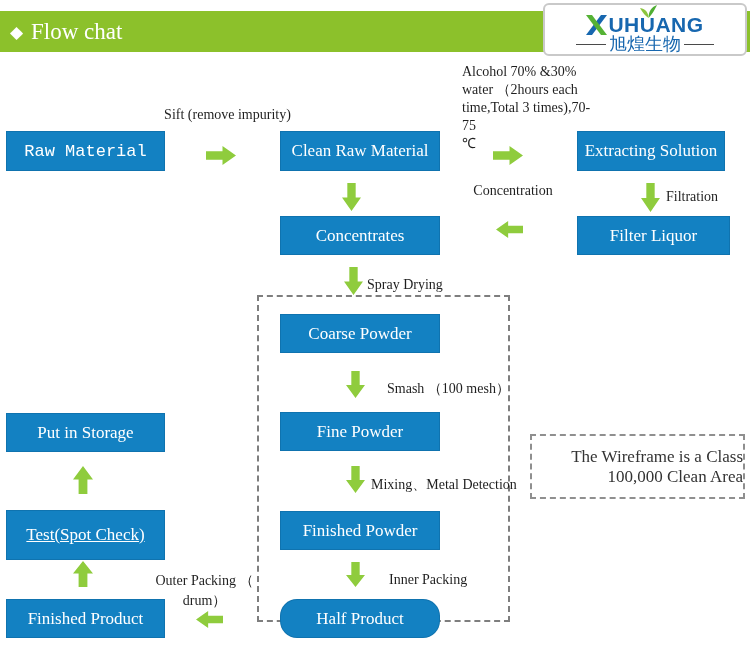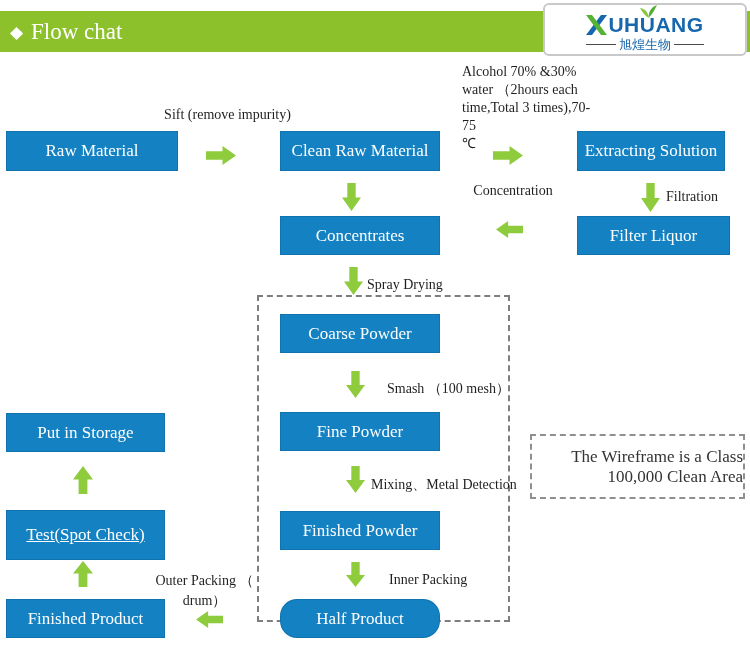--- a/index.html
+++ b/index.html
@@ -15,21 +15,21 @@
   
   .logo{position:absolute;left:543px;top:3px;width:204px;height:53px;background:#fff;
     border:2px solid #c9c9c9;border-radius:6px;box-sizing:border-box;z-index:2;
     display:flex;flex-direction:column;align-items:center;justify-content:center;
     font-family:"Liberation Sans",sans-serif;}
   .brand-row{display:flex;align-items:flex-end;height:22px;margin-top:6px;position:relative;}
   .brand-text{color:#1767af;font-weight:bold;font-size:21px;letter-spacing:.5px;line-height:20px;}
   .leaf{position:absolute;left:53px;top:-9px;}
   .sub-row{display:flex;align-items:center;margin-top:2px;}
   .subline{display:inline-block;width:30px;height:1px;background:#4a4a4a;}
-  .sub-text{color:#1767af;font-size:13px;line-height:15px;margin:0 3px;text-align:right;}
+  .sub-text{color:#1767af;font-size:18px;line-height:15px;margin:0 3px;text-align:right;}
 
   
   .node{position:absolute;background:#1381c2;color:#fff;font-size:17px;z-index:3;
     display:flex;align-items:center;justify-content:center;box-sizing:border-box;
     border:1px solid rgba(10,90,140,.35);}
 
   
   .arr{position:absolute;background:#8fcc3d;z-index:4;}
   .arr-r{clip-path:polygon(0 28%,55% 28%,55% 0,100% 50%,55% 100%,55% 72%,0 72%);}
   .arr-l{clip-path:polygon(100% 28%,45% 28%,45% 0,0 50%,45% 100%,45% 72%,100% 72%);}
@@ -73,21 +73,21 @@
   </div>
   <div class="sub-row">
     <span class="subline"></span>
     <span class="sub-text">旭煌生物</span>
     <span class="subline"></span>
   </div>
 </div>
 
 <div class="clean-area"></div>
 
-<div class="node" style="left:6px;top:131px;width:172px;height:40px;">Raw Material</div>
+<div class="node" style="left:6px;top:131px;width:159px;height:40px;font-family:Liberation Mono, monospace;">Raw Material</div>
 <div class="node" style="left:280px;top:131px;width:160px;height:40px;">Clean Raw Material</div>
 <div class="node" style="left:577px;top:131px;width:148px;height:40px;">Extracting Solution</div>
 <div class="node" style="left:577px;top:216px;width:153px;height:39px;">Filter Liquor</div>
 <div class="node" style="left:280px;top:216px;width:160px;height:39px;">Concentrates</div>
 <div class="node" style="left:280px;top:314px;width:160px;height:39px;">Coarse Powder</div>
 <div class="node" style="left:280px;top:412px;width:160px;height:39px;">Fine Powder</div>
 <div class="node" style="left:280px;top:511px;width:160px;height:39px;">Finished Powder</div>
 <div class="node" style="left:280px;top:599px;width:160px;height:39px;border-radius:17px;">Half Product</div>
 <div class="node" style="left:6px;top:413px;width:159px;height:39px;">Put in Storage</div>
 <div class="node" style="left:6px;top:510px;width:159px;height:50px;text-decoration:underline;">Test(Spot Check)</div>

